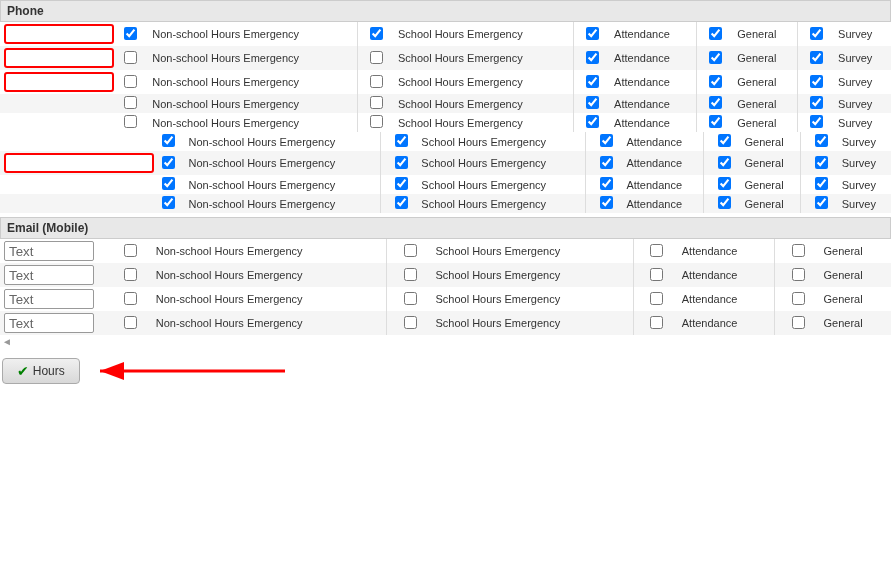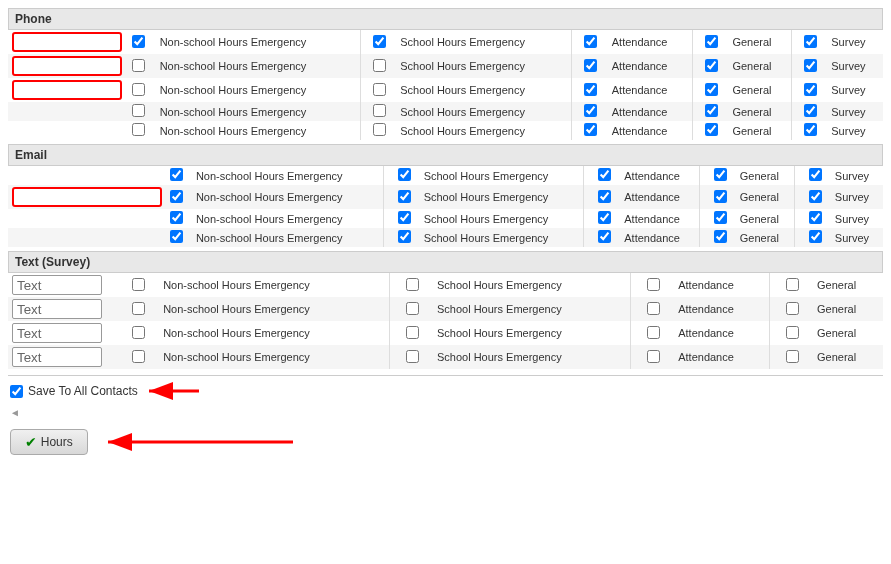--- a/index.html
+++ b/index.html
@@ -6,21 +6,20 @@
     body {
       font-family: Arial, sans-serif;
       font-size: 12px;
       background: #fff;
       color: #333;
       width: 891px;
       min-height: 564px;
       overflow-x: auto;
     }
     .page-wrapper {
-      padding: 8px;
     }
     .section-header {
       background: #e8e8e8;
       border: 1px solid #ccc;
       padding: 3px 6px;
       font-weight: bold;
       font-size: 12px;
     }
     table {
       width: 100%;
@@ -179,181 +178,165 @@
         <td style="border-left:1px solid #ddd;"></td>
         <td><input type="checkbox" checked="" style=""></td>
         <td class="col-label"><span>General</span></td>
         <td style="border-left:1px solid #ddd;"></td>
         <td><input type="checkbox" checked="" style=""></td>
         <td class="col-label"><span>Survey</span></td>
       </tr>
     </tbody>
   </table>
 
+  <table>
+    <tbody>
+
+      <tr class="row-odd">
+        <td style="width:120px"></td>
+        <td><input type="checkbox" checked="" style=""></td>
+        <td class="col-label"><span>Non-school Hours Emergency</span></td>
+        <td style="border-left:1px solid #ddd;"></td>
+        <td><input type="checkbox" checked="" style=""></td>
+        <td class="col-label"><span>School Hours Emergency</span></td>
+        <td style="border-left:1px solid #ddd;"></td>
+        <td><input type="checkbox" checked="" style=""></td>
+        <td class="col-label"><span>Attendance</span></td>
+        <td style="border-left:1px solid #ddd;"></td>
+        <td><input type="checkbox" checked="" style=""></td>
+        <td class="col-label"><span>General</span></td>
+        <td style="border-left:1px solid #ddd;"></td>
+        <td><input type="checkbox" checked="" style=""></td>
+        <td class="col-label"><span>Survey</span></td>
+      </tr>
+
+      <tr class="row-even">
+        <td><input type="text" class="email-input" value="" style=""></td>
+        <td><input type="checkbox" checked="" style=""></td>
+        <td class="col-label"><span>Non-school Hours Emergency</span></td>
+        <td style="border-left:1px solid #ddd;"></td>
+        <td><input type="checkbox" checked="" style=""></td>
+        <td class="col-label"><span>School Hours Emergency</span></td>
+        <td style="border-left:1px solid #ddd;"></td>
+        <td><input type="checkbox" checked="" style=""></td>
+        <td class="col-label"><span>Attendance</span></td>
+        <td style="border-left:1px solid #ddd;"></td>
+        <td><input type="checkbox" checked="" style=""></td>
+        <td class="col-label"><span>General</span></td>
+        <td style="border-left:1px solid #ddd;"></td>
+        <td><input type="checkbox" checked="" style=""></td>
+        <td class="col-label"><span>Survey</span></td>
+      </tr>
+
+      <tr class="row-odd">
+        <td></td>
+        <td><input type="checkbox" checked="" style=""></td>
+        <td class="col-label"><span>Non-school Hours Emergency</span></td>
+        <td style="border-left:1px solid #ddd;"></td>
+        <td><input type="checkbox" checked="" style=""></td>
+        <td class="col-label"><span>School Hours Emergency</span></td>
+        <td style="border-left:1px solid #ddd;"></td>
+        <td><input type="checkbox" checked="" style=""></td>
+        <td class="col-label"><span>Attendance</span></td>
+        <td style="border-left:1px solid #ddd;"></td>
+        <td><input type="checkbox" checked="" style=""></td>
+        <td class="col-label"><span>General</span></td>
+        <td style="border-left:1px solid #ddd;"></td>
+        <td><input type="checkbox" checked="" style=""></td>
+        <td class="col-label"><span>Survey</span></td>
+      </tr>
+
+      <tr class="row-even">
+        <td></td>
+        <td><input type="checkbox" checked="" style=""></td>
+        <td class="col-label"><span>Non-school Hours Emergency</span></td>
+        <td style="border-left:1px solid #ddd;"></td>
+        <td><input type="checkbox" checked="" style=""></td>
+        <td class="col-label"><span>School Hours Emergency</span></td>
+        <td style="border-left:1px solid #ddd;"></td>
+        <td><input type="checkbox" checked="" style=""></td>
+        <td class="col-label"><span>Attendance</span></td>
+        <td style="border-left:1px solid #ddd;"></td>
+        <td><input type="checkbox" checked="" style=""></td>
+        <td class="col-label"><span>General</span></td>
+        <td style="border-left:1px solid #ddd;"></td>
+        <td><input type="checkbox" checked="" style=""></td>
+        <td class="col-label"><span>Survey</span></td>
+      </tr>
+    </tbody>
+  </table>
+
   <div class="section-header" style="margin-top:4px;">
-    <span>Email</span>
+    <span>Email (Mobile)</span>
   </div>
   <table>
     <tbody>
 
       <tr class="row-odd">
-        <td style="width:120px"></td>
-        <td><input type="checkbox" checked="" style=""></td>
-        <td class="col-label"><span>Non-school Hours Emergency</span></td>
-        <td style="border-left:1px solid #ddd;"></td>
-        <td><input type="checkbox" checked="" style=""></td>
-        <td class="col-label"><span>School Hours Emergency</span></td>
-        <td style="border-left:1px solid #ddd;"></td>
-        <td><input type="checkbox" checked="" style=""></td>
-        <td class="col-label"><span>Attendance</span></td>
-        <td style="border-left:1px solid #ddd;"></td>
-        <td><input type="checkbox" checked="" style=""></td>
-        <td class="col-label"><span>General</span></td>
-        <td style="border-left:1px solid #ddd;"></td>
-        <td><input type="checkbox" checked="" style=""></td>
-        <td class="col-label"><span>Survey</span></td>
-      </tr>
-
-      <tr class="row-even">
-        <td><input type="text" class="email-input" value="" style=""></td>
-        <td><input type="checkbox" checked="" style=""></td>
-        <td class="col-label"><span>Non-school Hours Emergency</span></td>
-        <td style="border-left:1px solid #ddd;"></td>
-        <td><input type="checkbox" checked="" style=""></td>
-        <td class="col-label"><span>School Hours Emergency</span></td>
-        <td style="border-left:1px solid #ddd;"></td>
-        <td><input type="checkbox" checked="" style=""></td>
-        <td class="col-label"><span>Attendance</span></td>
-        <td style="border-left:1px solid #ddd;"></td>
-        <td><input type="checkbox" checked="" style=""></td>
-        <td class="col-label"><span>General</span></td>
-        <td style="border-left:1px solid #ddd;"></td>
-        <td><input type="checkbox" checked="" style=""></td>
-        <td class="col-label"><span>Survey</span></td>
-      </tr>
-
-      <tr class="row-odd">
-        <td></td>
-        <td><input type="checkbox" checked="" style=""></td>
-        <td class="col-label"><span>Non-school Hours Emergency</span></td>
-        <td style="border-left:1px solid #ddd;"></td>
-        <td><input type="checkbox" checked="" style=""></td>
-        <td class="col-label"><span>School Hours Emergency</span></td>
-        <td style="border-left:1px solid #ddd;"></td>
-        <td><input type="checkbox" checked="" style=""></td>
-        <td class="col-label"><span>Attendance</span></td>
-        <td style="border-left:1px solid #ddd;"></td>
-        <td><input type="checkbox" checked="" style=""></td>
-        <td class="col-label"><span>General</span></td>
-        <td style="border-left:1px solid #ddd;"></td>
-        <td><input type="checkbox" checked="" style=""></td>
-        <td class="col-label"><span>Survey</span></td>
-      </tr>
-
-      <tr class="row-even">
-        <td></td>
-        <td><input type="checkbox" checked="" style=""></td>
-        <td class="col-label"><span>Non-school Hours Emergency</span></td>
-        <td style="border-left:1px solid #ddd;"></td>
-        <td><input type="checkbox" checked="" style=""></td>
-        <td class="col-label"><span>School Hours Emergency</span></td>
-        <td style="border-left:1px solid #ddd;"></td>
-        <td><input type="checkbox" checked="" style=""></td>
-        <td class="col-label"><span>Attendance</span></td>
-        <td style="border-left:1px solid #ddd;"></td>
-        <td><input type="checkbox" checked="" style=""></td>
-        <td class="col-label"><span>General</span></td>
-        <td style="border-left:1px solid #ddd;"></td>
-        <td><input type="checkbox" checked="" style=""></td>
-        <td class="col-label"><span>Survey</span></td>
+        <td style="width:120px"><input type="text" class="text-input" value="Text" style=""></td>
+        <td><input type="checkbox" style=""></td>
+        <td class="col-label"><span>Non-school Hours Emergency</span></td>
+        <td style="border-left:1px solid #ddd;"></td>
+        <td><input type="checkbox" style=""></td>
+        <td class="col-label"><span>School Hours Emergency</span></td>
+        <td style="border-left:1px solid #ddd;"></td>
+        <td><input type="checkbox" style=""></td>
+        <td class="col-label"><span>Attendance</span></td>
+        <td style="border-left:1px solid #ddd;"></td>
+        <td><input type="checkbox" style=""></td>
+        <td class="col-label"><span>General</span></td>
+      </tr>
+
+      <tr class="row-even">
+        <td><input type="text" class="text-input" value="Text" style=""></td>
+        <td><input type="checkbox" style=""></td>
+        <td class="col-label"><span>Non-school Hours Emergency</span></td>
+        <td style="border-left:1px solid #ddd;"></td>
+        <td><input type="checkbox" style=""></td>
+        <td class="col-label"><span>School Hours Emergency</span></td>
+        <td style="border-left:1px solid #ddd;"></td>
+        <td><input type="checkbox" style=""></td>
+        <td class="col-label"><span>Attendance</span></td>
+        <td style="border-left:1px solid #ddd;"></td>
+        <td><input type="checkbox" style=""></td>
+        <td class="col-label"><span>General</span></td>
+      </tr>
+
+      <tr class="row-odd">
+        <td><input type="text" class="text-input" value="Text" style=""></td>
+        <td><input type="checkbox" style=""></td>
+        <td class="col-label"><span>Non-school Hours Emergency</span></td>
+        <td style="border-left:1px solid #ddd;"></td>
+        <td><input type="checkbox" style=""></td>
+        <td class="col-label"><span>School Hours Emergency</span></td>
+        <td style="border-left:1px solid #ddd;"></td>
+        <td><input type="checkbox" style=""></td>
+        <td class="col-label"><span>Attendance</span></td>
+        <td style="border-left:1px solid #ddd;"></td>
+        <td><input type="checkbox" style=""></td>
+        <td class="col-label"><span>General</span></td>
+      </tr>
+
+      <tr class="row-even">
+        <td><input type="text" class="text-input" value="Text" style=""></td>
+        <td><input type="checkbox" style=""></td>
+        <td class="col-label"><span>Non-school Hours Emergency</span></td>
+        <td style="border-left:1px solid #ddd;"></td>
+        <td><input type="checkbox" style=""></td>
+        <td class="col-label"><span>School Hours Emergency</span></td>
+        <td style="border-left:1px solid #ddd;"></td>
+        <td><input type="checkbox" style=""></td>
+        <td class="col-label"><span>Attendance</span></td>
+        <td style="border-left:1px solid #ddd;"></td>
+        <td><input type="checkbox" style=""></td>
+        <td class="col-label"><span>General</span></td>
       </tr>
     </tbody>
   </table>
 
-  <div class="section-header" style="margin-top:4px;">
-    <span>Text (Survey)</span>
-  </div>
-  <table>
-    <tbody>
-
-      <tr class="row-odd">
-        <td style="width:120px"><input type="text" class="text-input" value="Text" style=""></td>
-        <td><input type="checkbox" style=""></td>
-        <td class="col-label"><span>Non-school Hours Emergency</span></td>
-        <td style="border-left:1px solid #ddd;"></td>
-        <td><input type="checkbox" style=""></td>
-        <td class="col-label"><span>School Hours Emergency</span></td>
-        <td style="border-left:1px solid #ddd;"></td>
-        <td><input type="checkbox" style=""></td>
-        <td class="col-label"><span>Attendance</span></td>
-        <td style="border-left:1px solid #ddd;"></td>
-        <td><input type="checkbox" style=""></td>
-        <td class="col-label"><span>General</span></td>
-      </tr>
-
-      <tr class="row-even">
-        <td><input type="text" class="text-input" value="Text" style=""></td>
-        <td><input type="checkbox" style=""></td>
-        <td class="col-label"><span>Non-school Hours Emergency</span></td>
-        <td style="border-left:1px solid #ddd;"></td>
-        <td><input type="checkbox" style=""></td>
-        <td class="col-label"><span>School Hours Emergency</span></td>
-        <td style="border-left:1px solid #ddd;"></td>
-        <td><input type="checkbox" style=""></td>
-        <td class="col-label"><span>Attendance</span></td>
-        <td style="border-left:1px solid #ddd;"></td>
-        <td><input type="checkbox" style=""></td>
-        <td class="col-label"><span>General</span></td>
-      </tr>
-
-      <tr class="row-odd">
-        <td><input type="text" class="text-input" value="Text" style=""></td>
-        <td><input type="checkbox" style=""></td>
-        <td class="col-label"><span>Non-school Hours Emergency</span></td>
-        <td style="border-left:1px solid #ddd;"></td>
-        <td><input type="checkbox" style=""></td>
-        <td class="col-label"><span>School Hours Emergency</span></td>
-        <td style="border-left:1px solid #ddd;"></td>
-        <td><input type="checkbox" style=""></td>
-        <td class="col-label"><span>Attendance</span></td>
-        <td style="border-left:1px solid #ddd;"></td>
-        <td><input type="checkbox" style=""></td>
-        <td class="col-label"><span>General</span></td>
-      </tr>
-
-      <tr class="row-even">
-        <td><input type="text" class="text-input" value="Text" style=""></td>
-        <td><input type="checkbox" style=""></td>
-        <td class="col-label"><span>Non-school Hours Emergency</span></td>
-        <td style="border-left:1px solid #ddd;"></td>
-        <td><input type="checkbox" style=""></td>
-        <td class="col-label"><span>School Hours Emergency</span></td>
-        <td style="border-left:1px solid #ddd;"></td>
-        <td><input type="checkbox" style=""></td>
-        <td class="col-label"><span>Attendance</span></td>
-        <td style="border-left:1px solid #ddd;"></td>
-        <td><input type="checkbox" style=""></td>
-        <td class="col-label"><span>General</span></td>
-      </tr>
-    </tbody>
-  </table>
-
-  <div style="display:flex; align-items:center; margin-top:6px; padding: 3px 2px; border-top: 1px solid #ccc;">
-    <input type="checkbox" checked="" style="margin-right: 5px;">
-    <span style="font-size:12px;">Save To All Contacts</span>
-
-    <svg width="60" height="24" viewBox="0 0 60 24" style="margin-left:6px;">
-      <defs>
-        <marker id="arrowhead1" markerWidth="8" markerHeight="6" refX="8" refY="3" orient="auto">
-          <polygon points="0 0, 8 3, 0 6" fill="red"></polygon>
-        </marker>
-      </defs>
-      <line x1="55" y1="12" x2="5" y2="12" stroke="red" stroke-width="3" marker-end="url(#arrowhead1)"></line>
-    </svg>
-  </div>
 
   <div style="font-size:10px; color:#999; padding: 1px 2px;">◄</div>
 
   <div style="display:flex; align-items:center; margin-top:4px; padding: 4px 2px;">
     <button class="save-button">
       <span class="green-check">✔</span>
       <span>Hours</span>
     </button>
 
     <svg width="200" height="30" viewBox="0 0 200 30" style="margin-left:10px;">

